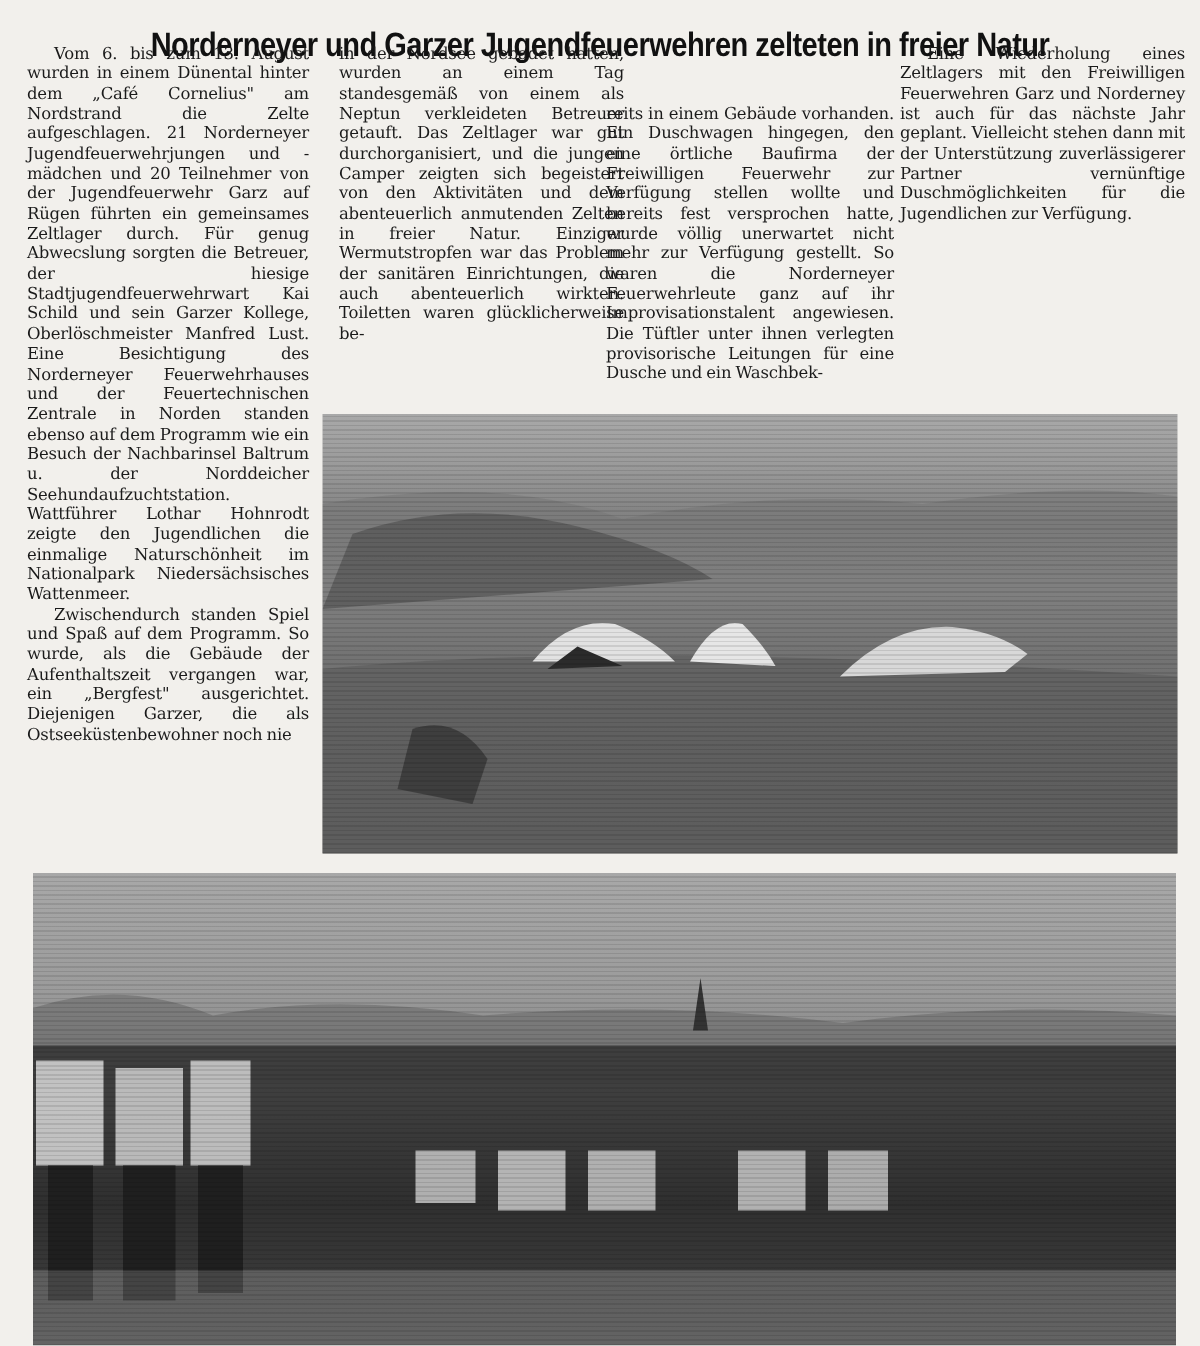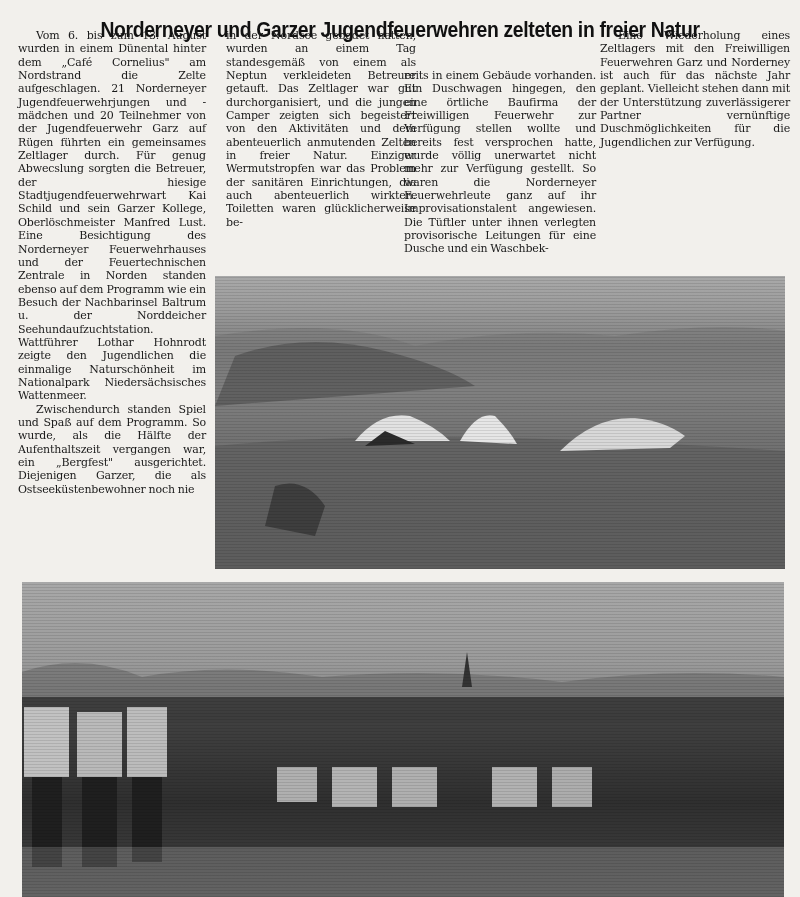--- a/index.html
+++ b/index.html
@@ -53,21 +53,21 @@
 </style>
 </head>
 <body>
 
 <div>
 
   <h1 class="headline">Norderneyer und Garzer Jugendfeuerwehren zelteten in freier Natur</h1>
 
   <div class="col col1">
     <p class="ind">Vom 6. bis zum 13. August wurden in einem Dünental hinter dem „Café Cornelius" am Nordstrand die Zelte aufgeschlagen. 21 Norderneyer Jugendfeuerwehrjungen und -mädchen und 20 Teilnehmer von der Jugendfeuerwehr Garz auf Rügen führten ein gemeinsames Zeltlager durch. Für genug Abwecslung sorgten die Betreuer, der hiesige Stadtjugendfeuerwehrwart Kai Schild und sein Garzer Kollege, Oberlöschmeister Manfred Lust. Eine Besichtigung des Norderneyer Feuerwehrhauses und der Feuertechnischen Zentrale in Norden standen ebenso auf dem Programm wie ein Besuch der Nachbarinsel Baltrum u. der Norddeicher Seehundaufzuchtstation. Wattführer Lothar Hohnrodt zeigte den Jugendlichen die einmalige Naturschönheit im Nationalpark Niedersächsisches Wattenmeer.</p>
-    <p class="ind">Zwischendurch standen Spiel und Spaß auf dem Programm. So wurde, als die Hälfte der Aufenthaltszeit vergangen war, ein „Bergfest" ausgerichtet. Diejenigen Garzer, die als Ostseeküstenbewohner noch nie</p>
+    <p class="ind">Zwischendurch standen Spiel und Spaß auf dem Programm. So wurde, als die Gebäude der Aufenthaltszeit vergangen war, ein „Bergfest" ausgerichtet. Diejenigen Garzer, die als Ostseeküstenbewohner noch nie</p>
   </div>
 
   <div class="col col2">
     <p>in der Nordsee gebadet hatten, wurden an einem Tag standesgemäß von einem als Neptun verkleideten Betreuer getauft. Das Zeltlager war gut durchorganisiert, und die jungen Camper zeigten sich begeistert von den Aktivitäten und dem abenteuerlich anmutenden Zelten in freier Natur. Einziger Wermutstropfen war das Problem der sanitären Einrichtungen, die auch abenteuerlich wirkten. Toiletten waren glücklicherweise be-</p>
   </div>
 
   <div class="col col3">
     <p>reits in einem Gebäude vorhanden. Ein Duschwagen hingegen, den eine örtliche Baufirma der Freiwilligen Feuerwehr zur Verfügung stellen wollte und bereits fest versprochen hatte, wurde völlig unerwartet nicht mehr zur Verfügung gestellt. So waren die Norderneyer Feuerwehrleute ganz auf ihr Improvisationstalent angewiesen. Die Tüftler unter ihnen verlegten provisorische Leitungen für eine Dusche und ein Waschbek-</p>
   </div>
 

